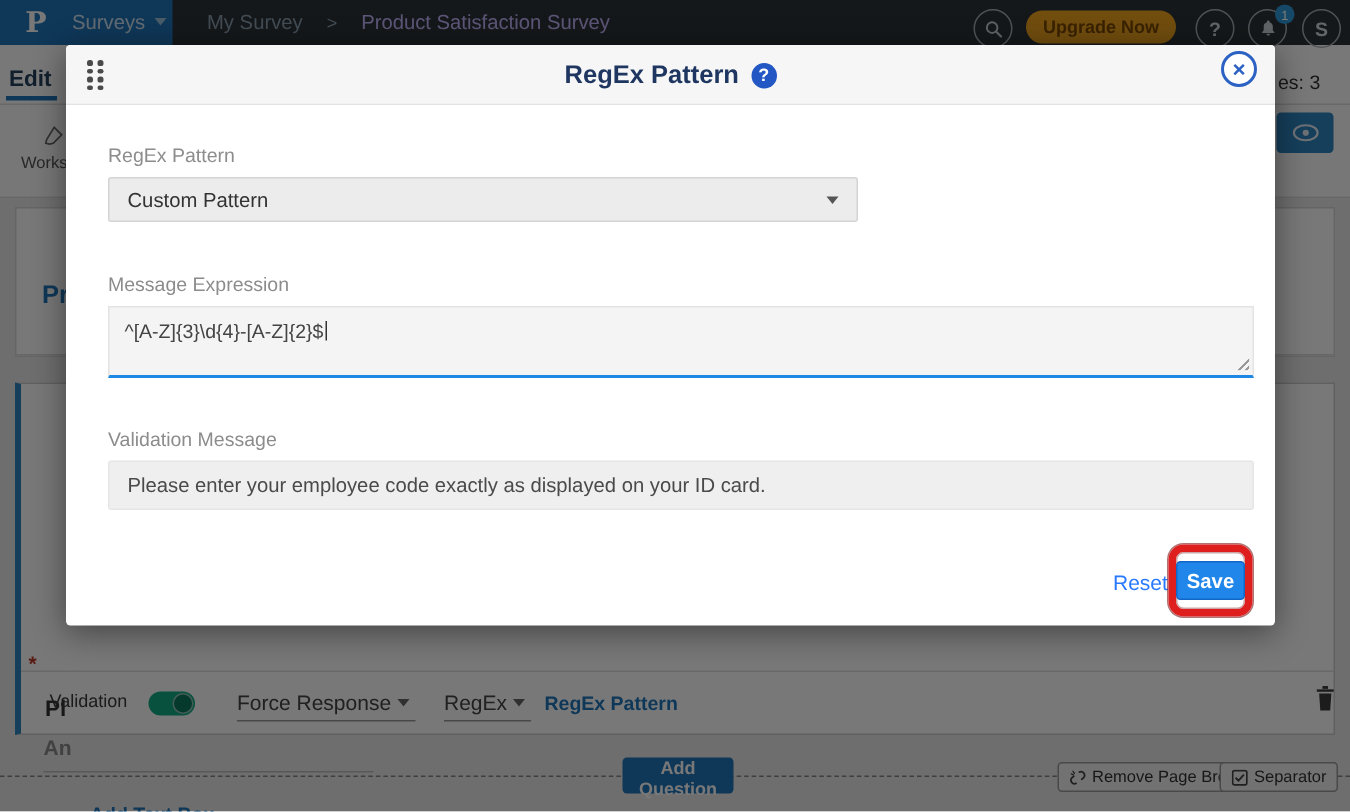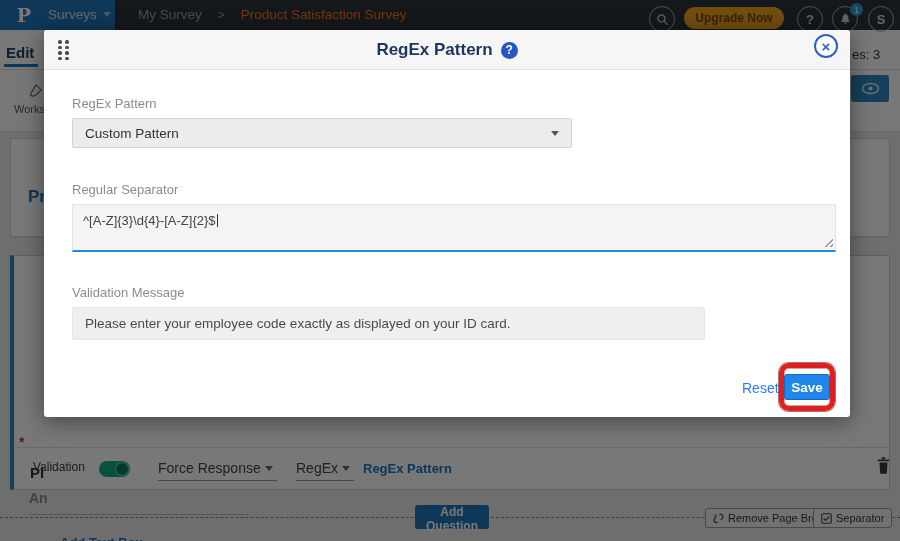--- a/index.html
+++ b/index.html
@@ -10,21 +10,21 @@
 
   
   .topbar { position:absolute; left:0; top:0; width:900px; height:30px; background:#2d3338; z-index:1; }
   .logo-band { position:absolute; left:0; top:0; width:115px; height:30px; background:#2076bc; display:flex; align-items:center; }
   .logo-badge { position:absolute; left:10px; top:2px; width:28px; height:26px; display:flex; align-items:center; justify-content:center; color:#fff; font-weight:bold; font-size:19px; font-family:"DejaVu Serif", serif; }
   .nav-surveys { position:absolute; left:48px; top:7px; color:#cfe2f2; font-size:13.5px; display:flex; align-items:center; gap:6px; }
   .caret-down { width:0; height:0; border-left:4px solid transparent; border-right:4px solid transparent; border-top:5px solid #9fc3e0; display:inline-block; }
   .breadcrumb { position:absolute; left:138px; top:7px; display:flex; gap:16px; font-size:13.5px; align-items:center; }
   .breadcrumb .bc-parent { color:#8da2b3; }
   .breadcrumb .bc-sep { color:#8da2b3; font-size:12px; }
-  .breadcrumb .bc-current { color:#f97316; }
+  .breadcrumb .bc-current { color:#c4b5fd; }
   .tb-circle { position:absolute; top:6px; width:26px; height:26px; border:1.6px solid #aab1b8; border-radius:50%; display:flex; align-items:center; justify-content:center; color:#d3d8dd; font-size:13px; font-weight:bold; }
   .upgrade-btn { position:absolute; left:684px; top:7px; width:100px; height:22px; background:#f0a51e; border:none; border-radius:11px; color:#7a4a05; font-weight:bold; font-size:12px; font-family:"Liberation Sans",sans-serif; }
   .badge { position:absolute; left:850px; top:3px; width:13px; height:13px; background:#2d9cdb; border-radius:50%; color:#fff; font-size:9px; display:flex; align-items:center; justify-content:center; z-index:2; }
 
   
   .editor { position:absolute; inset:0; z-index:1; }
   .tabs-row { position:absolute; left:0; top:30px; width:900px; height:40px; background:#ffffff; border-bottom:1px solid #dddddd; }
   .edit-tab { position:absolute; left:6px; top:14px; font-size:15px; font-weight:bold; color:#24415e; }
   .edit-underline { position:absolute; left:4px; top:34px; width:34px; height:3px; background:#2076bc; }
   .responses-frag { position:absolute; left:852px; top:17px; font-size:13px; color:#333; }
@@ -76,21 +76,21 @@
 
   .f-label { position:absolute; left:28px; font-size:13px; color:#8c8c8c; }
   .lbl-pattern { top:66px; }
   .lbl-regex { top:152px; }
   .lbl-msg { top:255px; }
   .select-box { position:absolute; left:28px; top:88px; width:500px; height:30px; background:#ececec; border:1px solid #d4d4d4; border-radius:2px; display:flex; align-items:center; padding:0 12px; font-size:13.5px; color:#333; }
   .select-box .caret-down { position:absolute; right:12px; border-top-color:#555; }
   .regex-box { position:absolute; left:28px; top:174px; width:764px; height:48px; background:#f4f4f4; border:1px solid #e4e4e4; border-bottom:2px solid #1e88e5; padding:8px 10px; font-size:13px; color:#444; }
   .text-caret { display:inline-block; width:1px; height:13px; background:#333; vertical-align:-2px; margin-left:1px; }
   .resize-grip { position:absolute; right:2px; bottom:3px; width:10px; height:10px; background:repeating-linear-gradient(135deg, transparent 0 2px, #999 2px 3.2px); clip-path:polygon(100% 0, 100% 100%, 0 100%); }
-  .msg-input { position:absolute; left:28px; top:277px; width:633px; height:33px; background:#efefef; border:1px solid #e6e6e6; border-radius:2px; padding:0 12px; font-size:13.5px; color:#4a4a4a; font-family:"Liberation Sans",sans-serif; }
+  .msg-input { position:absolute; left:28px; top:277px; width:764px; height:33px; background:#efefef; border:1px solid #e6e6e6; border-radius:2px; padding:0 12px; font-size:13.5px; color:#4a4a4a; font-family:"Liberation Sans",sans-serif; }
   .reset-link { position:absolute; left:698px; top:350px; font-size:14px; color:#2979ff; }
   .save-ring { position:absolute; left:735px; top:333px; width:56px; height:48px; border:5px solid #df1e1e; border-radius:10px; box-shadow:0 0 0 1px rgba(110,0,0,.55), inset 0 0 0 1px rgba(110,0,0,.35); display:flex; align-items:center; justify-content:center; background:transparent; }
   .save-btn { width:48px; height:26px; background:#2086ea; border:1px solid #1266c8; border-radius:3px; color:#fff; font-size:13.5px; font-weight:bold; font-family:"Liberation Sans",sans-serif; }
 </style>
 </head>
 <body>
 
 <div class="stage" data-interactable="false">
 
   <div class="editor" data-interactable="false">
@@ -231,21 +231,21 @@
         <span data-interactable="false">×</span>
       </span>
     </div>
 
     <span class="f-label lbl-pattern" data-interactable="false">RegEx Pattern</span>
     <div class="select-box" data-interactable="true">
       <span data-interactable="false">Custom Pattern</span>
       <i class="caret-down" data-interactable="false"></i>
     </div>
 
-    <span class="f-label lbl-regex" data-interactable="false">Regular Separator</span>
+    <span class="f-label lbl-regex" data-interactable="false">Message Expression</span>
     <div class="regex-box" data-interactable="true">
       <span data-interactable="false">^[A-Z]{3}\d{4}-[A-Z]{2}$</span><span class="text-caret" data-interactable="false"></span>
       <span class="resize-grip" data-interactable="true"></span>
     </div>
 
     <span class="f-label lbl-msg" data-interactable="false">Validation Message</span>
     <input class="msg-input" type="text" data-interactable="true" value="Please enter your employee code exactly as displayed on your ID card." style="">
 
     <span class="reset-link" data-interactable="true">Reset</span>
     <div class="save-ring" data-interactable="false">

